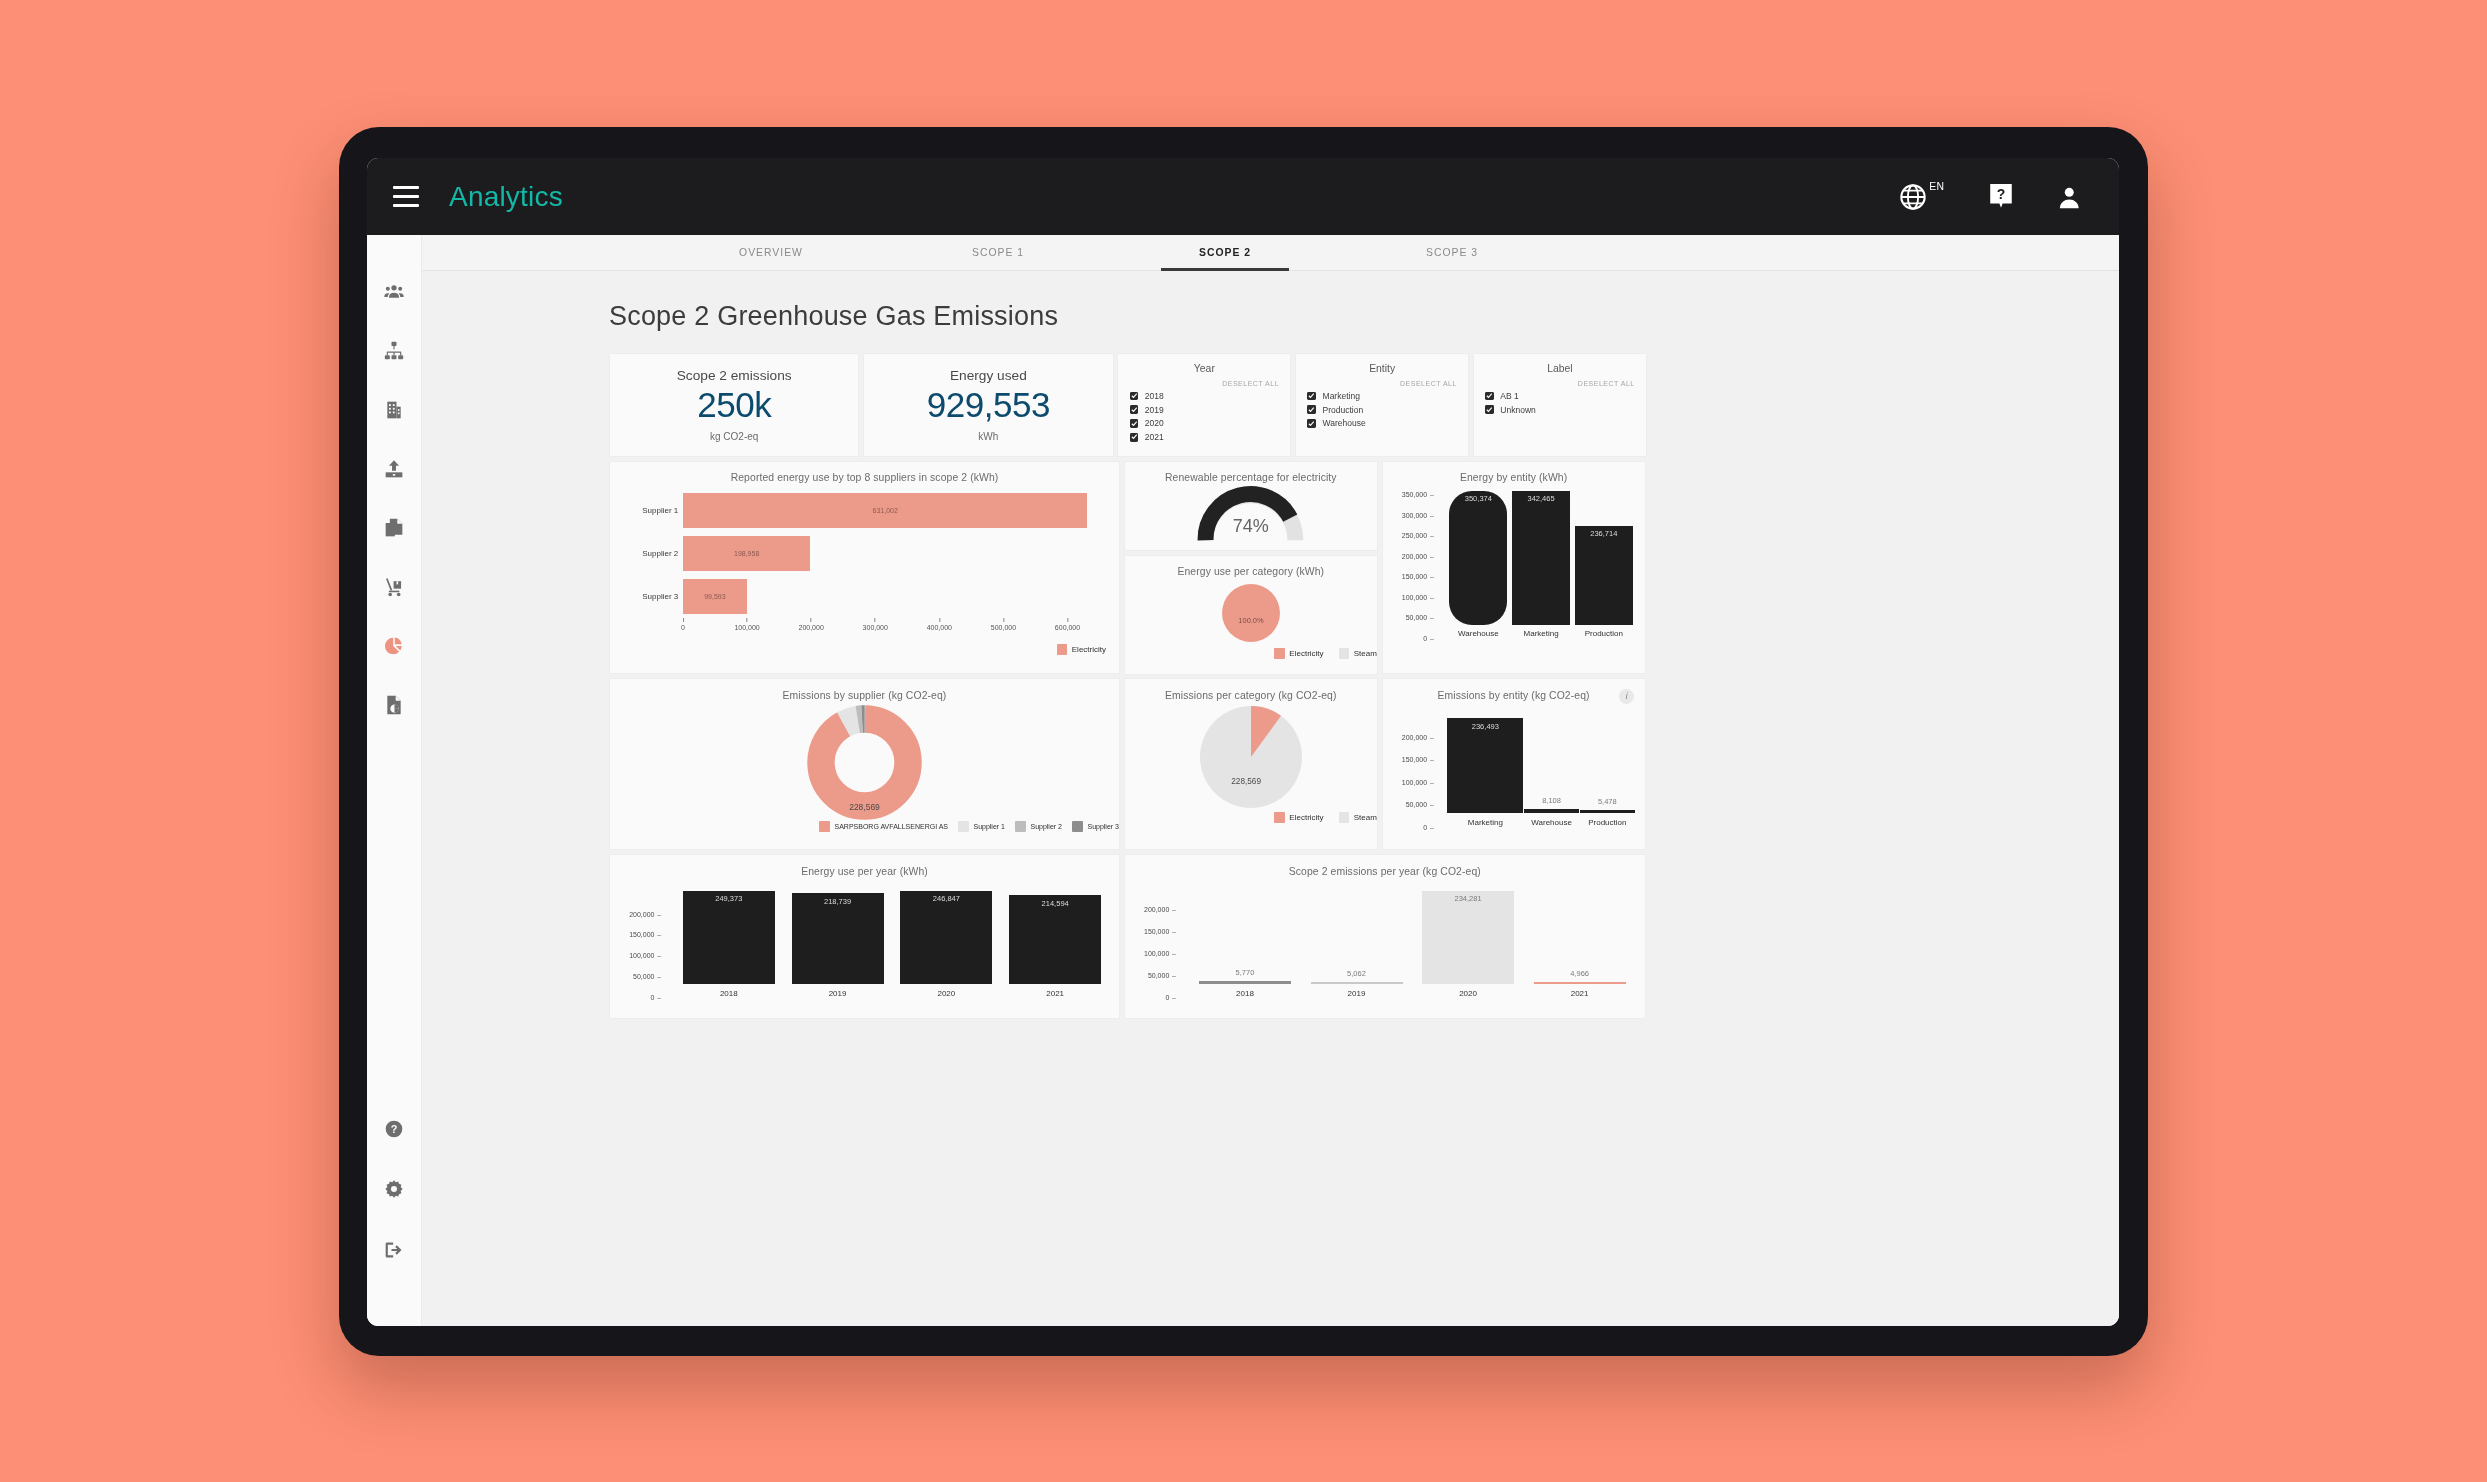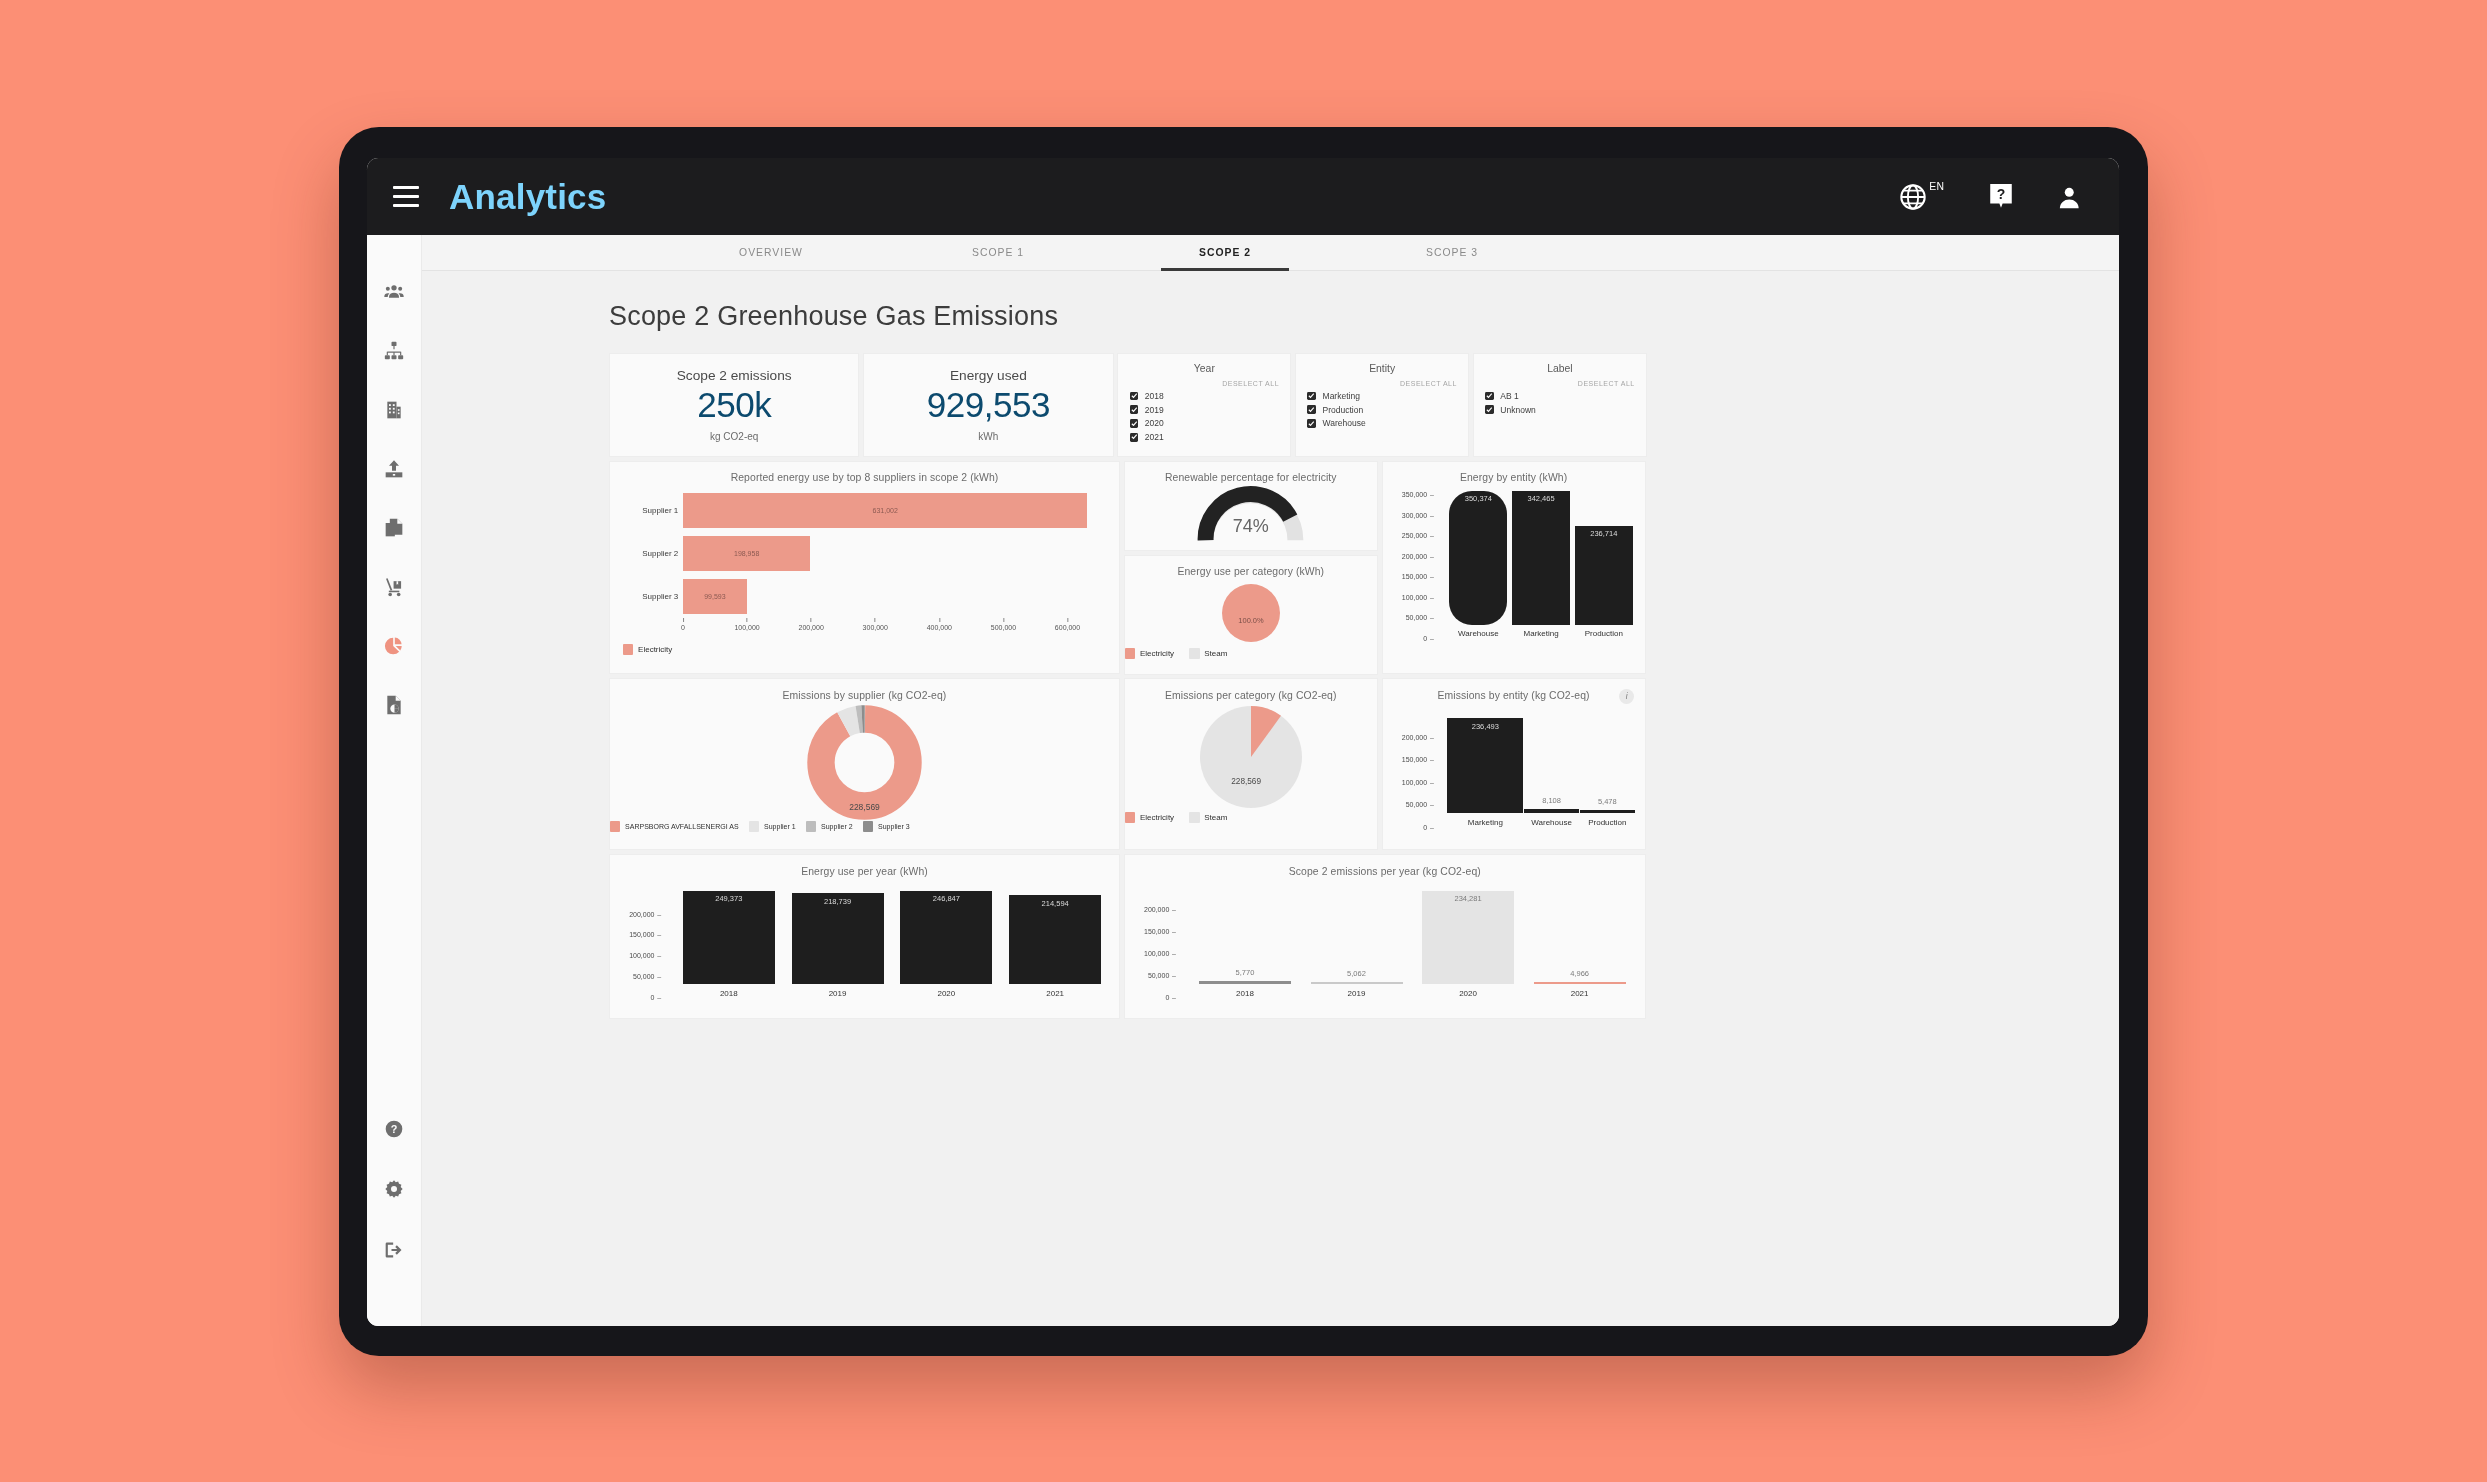--- a/index.html
+++ b/index.html
@@ -31,21 +31,21 @@
     position:absolute; left:0; top:0; width:1752px; height:77px;
     background:#1c1c1e; display:flex; align-items:center;
   }
   .hamburger{
     margin-left:26px; width:26px; height:21px;
     display:flex; flex-direction:column; justify-content:space-between;
     cursor:pointer;
   }
   .hamburger span{display:block;height:2.8px;background:#fff;border-radius:0.9px;}
   .app-title{
-    margin-left:30px; color:#7dd3fc; font-size:35px; font-weight:700;
+    margin-left:30px; color:#14b8a6; font-size:28px; font-weight:400;
     letter-spacing:0.2px;
   }
   .appbar-right{
     margin-left:auto; margin-right:38px; display:flex; align-items:center; gap:43px;
   }
   .lang-wrap{position:relative;display:flex;align-items:flex-start;cursor:pointer;}
   .lang-code{
     color:#fff;font-size:10.4px;margin-left:1.9px;margin-top:-1.9px;letter-spacing:0.4px;
   }
   .icon-btn{cursor:pointer;display:flex;align-items:center;}
@@ -133,21 +133,21 @@
   .hbar-cat{width:60px;text-align:right;font-size:8px;color:#3a3a3a;padding-right:4.7px;}
   .hbar-track{flex:1;position:relative;height:100%;}
   .hbar-fill{
     position:absolute;left:0;top:3.8px;bottom:3.8px;background:#ec9a8a;
     display:flex;align-items:center;justify-content:center;
   }
   .hbar-val{font-size:7px;color:#8c5a52;}
   .hax{position:relative;height:22.6px;margin-left:60px;}
   .hax-tick{position:absolute;top:0;transform:translateX(-50%);font-size:7px;color:#555;text-align:center;}
   .hax-tick i{display:block;width:0.9px;height:3.8px;background:#888;margin:0 auto 1.9px auto;}
-  .legend{display:flex;align-items:center;justify-content:flex-start;gap:15px;margin-top:3.8px;}
+  .legend{display:flex;align-items:center;justify-content:flex-end;gap:15px;margin-top:3.8px;}
   .legend-item{display:flex;align-items:center;gap:4.7px;font-size:8px;color:#2f2f2f;}
   .sw{width:10.4px;height:10.4px;border-radius:0.9px;display:block;}
 
   
   .vchart{position:relative;padding:0 9.4px;}
   .vplot{position:relative;display:flex;align-items:flex-end;justify-content:space-around;}
   .vaxis{position:absolute;left:0;top:0;bottom:0;width:55px;}
   .vtick{position:absolute;right:3.8px;transform:translateY(50%);font-size:7px;color:#4a4a4a;white-space:nowrap;}
   .vtick::after{content:"–";margin-left:2.8px;color:#666;}
   .vbar-wrap{display:flex;flex-direction:column;align-items:center;justify-content:flex-end;height:100%;}

